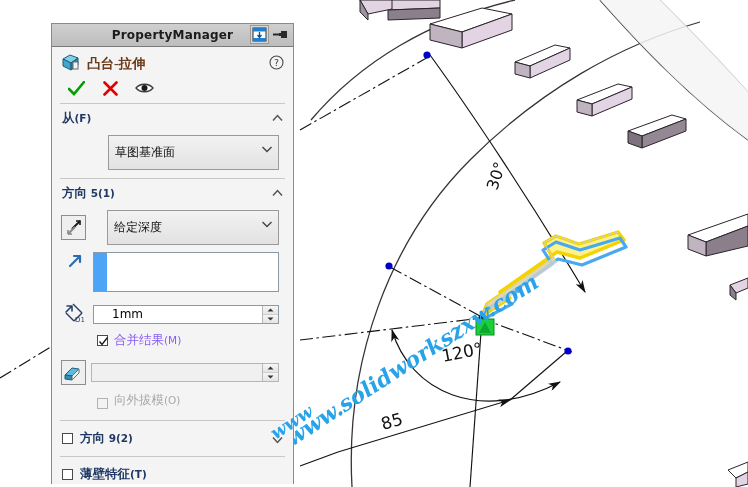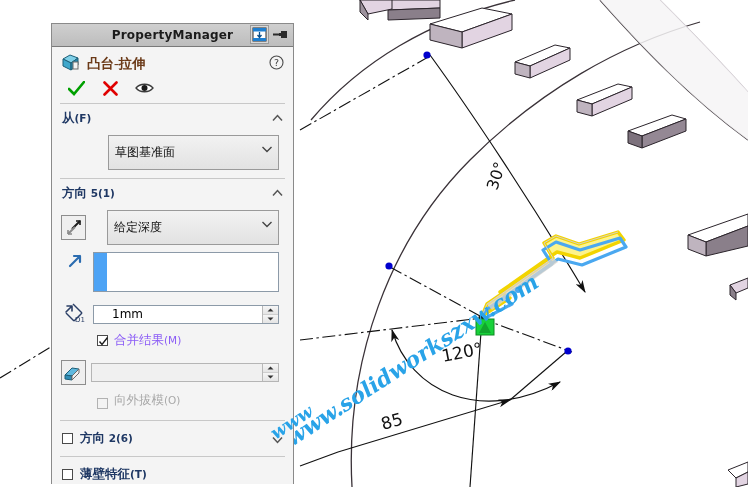--- a/index.html
+++ b/index.html
@@ -436,21 +436,21 @@
           <span>向外拔模</span><small>(O)</small>
         </span>
       </div>
 
       <div style="height:7px"></div>
       <div class="sep"></div>
 
       <div class="sec-head" style="padding-top:8px;padding-bottom:8px;">
         <span class="sec-cb"></span>
         <span class="lbl">
-          <span>方向</span><small> 2(6)</small>
+          <span>方向</span><small> 9(2)</small>
         </span>
         <span class="chev" style="top:12px;">
           <svg width="11" height="8" viewBox="0 0 11 8">
             <path d="M1,1.5 L5.5,6.5 L10,1.5" fill="none" stroke="#555" stroke-width="1.5"></path>
           </svg>
         </span>
       </div>
 
       <div class="sep"></div>
 

